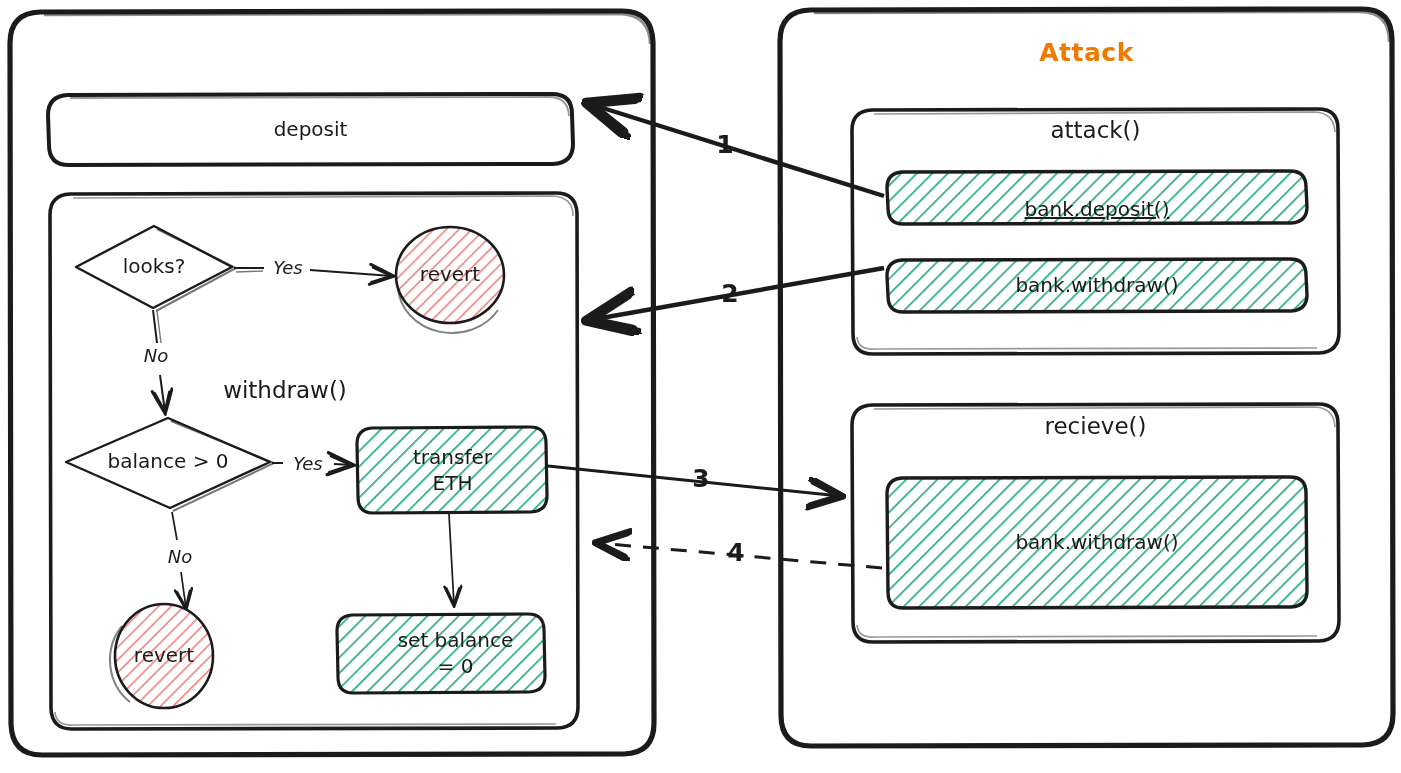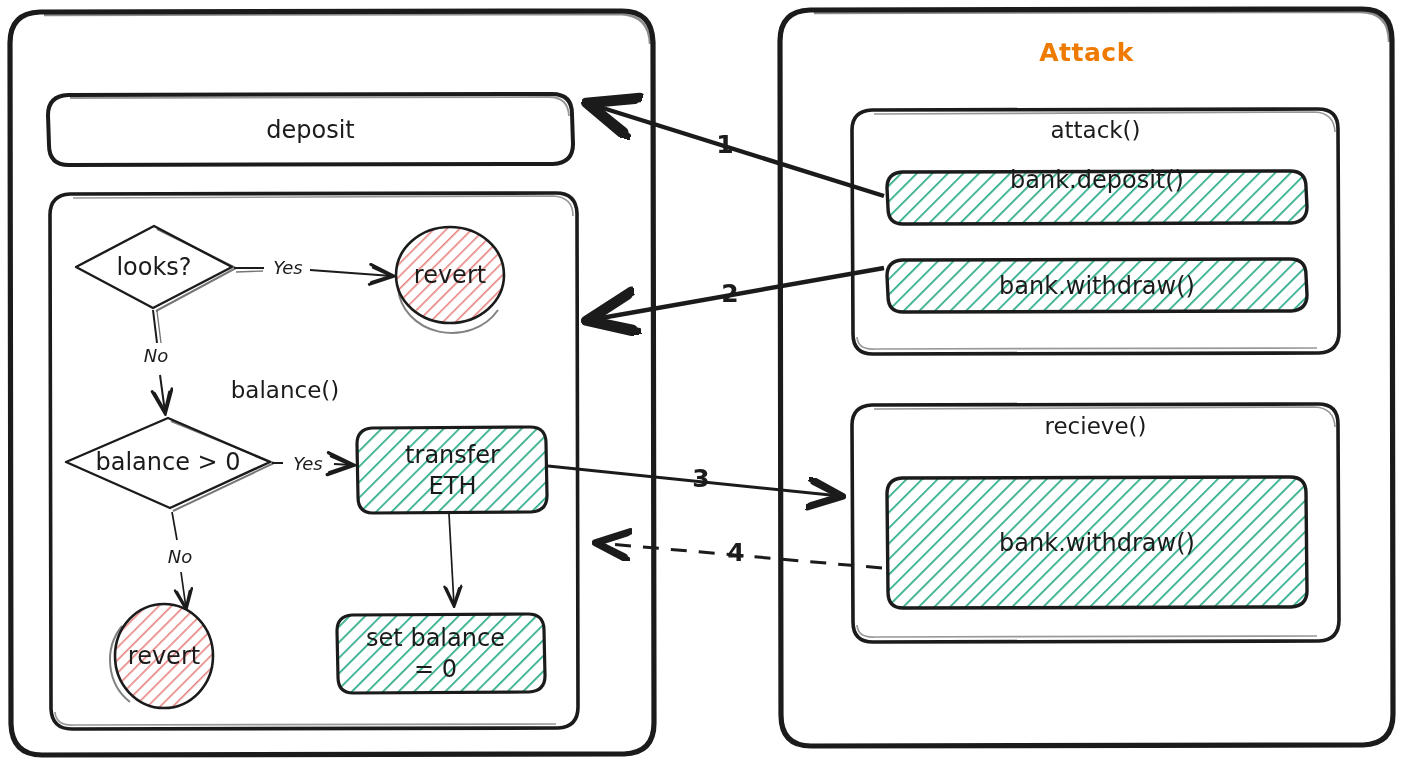--- a/index.html
+++ b/index.html
@@ -37,21 +37,21 @@
     white-space: pre-line;
     line-height: 1.28;
   }
   .title-lbl {
     color: #ee7b00;
     font-size: 25px;
     font-weight: 700;
     letter-spacing: 0.5px;
   }
   .group-lbl { font-size: 23px; }
-  .node-lbl  { font-size: 24px; }
+  .node-lbl  { font-size: 20px; }
   .edge-lbl  { font-size: 18px; font-style: italic; }
   .num-lbl   { font-size: 25px; font-weight: 700; }
 </style>
 </head>
 <body>
 
 <div id="stage">
 
   <svg viewBox="0 0 1401 773" xmlns="http://www.w3.org/2000/svg">
     <defs>
@@ -178,47 +178,47 @@
     <g>
       <path d="M 882,568 L 598,543" fill="none" stroke="#1b1b1b" stroke-width="3" stroke-dasharray="16 12" marker-end="url(#arrowSolid)"></path>
     </g>
   </svg>
 
 
   <div class="lbl title-lbl" style="left:780px; top:37px; width:613px; height:32px;text-align:center;">Attack</div>
 
   <div class="lbl node-lbl" style="left:48px; top:110px; width:525px; height:40px;">deposit</div>
 
-  <div class="lbl group-lbl" style="left:190px; top:376px; width:190px; height:30px;">balance()</div>
+  <div class="lbl group-lbl" style="left:190px; top:376px; width:190px; height:30px;">withdraw()</div>
 
   <div class="lbl node-lbl" style="left:96px; top:251px; width:116px; height:32px;">looks?</div>
 
   <div class="lbl node-lbl" style="left:398px; top:259px; width:104px; height:32px;">revert</div>
 
   <div class="lbl node-lbl" style="left:70px; top:446px; width:196px; height:32px;">balance &gt; 0</div>
 
   <div class="lbl node-lbl" style="left:359px; top:436px; width:187px; height:70px;">transfer
 ETH</div>
 
   <div class="lbl node-lbl" style="left:112px; top:640px; width:104px; height:32px;">revert</div>
 
-  <div class="lbl node-lbl" style="left:333px; top:622px; width:205px; height:64px;">set balance
+  <div class="lbl node-lbl" style="left:353px; top:622px; width:205px; height:64px;">set balance
 = 0</div>
 
   <div class="lbl edge-lbl" style="left:264px; top:254px; width:48px; height:28px;">Yes</div>
 
   <div class="lbl edge-lbl" style="left:132px; top:342px; width:48px; height:28px;">No</div>
 
   <div class="lbl edge-lbl" style="left:284px; top:450px; width:48px; height:28px;">Yes</div>
 
   <div class="lbl edge-lbl" style="left:156px; top:543px; width:48px; height:28px;">No</div>
 
   <div class="lbl group-lbl" style="left:853px; top:115px; width:485px; height:32px;">attack()</div>
 
-  <div class="lbl node-lbl" style="left:888px; top:164px; width:418px; height:32px;">bank.deposit()</div>
+  <div class="lbl node-lbl" style="left:888px; top:194px; width:418px; height:32px;text-decoration:underline;">bank.deposit()</div>
 
   <div class="lbl node-lbl" style="left:888px; top:270px; width:418px; height:32px;">bank.withdraw()</div>
 
   <div class="lbl group-lbl" style="left:853px; top:411px; width:485px; height:32px;">recieve()</div>
 
   <div class="lbl node-lbl" style="left:888px; top:527px; width:418px; height:32px;">bank.withdraw()</div>
 
   <div class="lbl num-lbl" style="left:708px; top:129px; width:34px; height:32px;">1</div>
 
   <div class="lbl num-lbl" style="left:713px; top:278px; width:34px; height:32px;">2</div>

